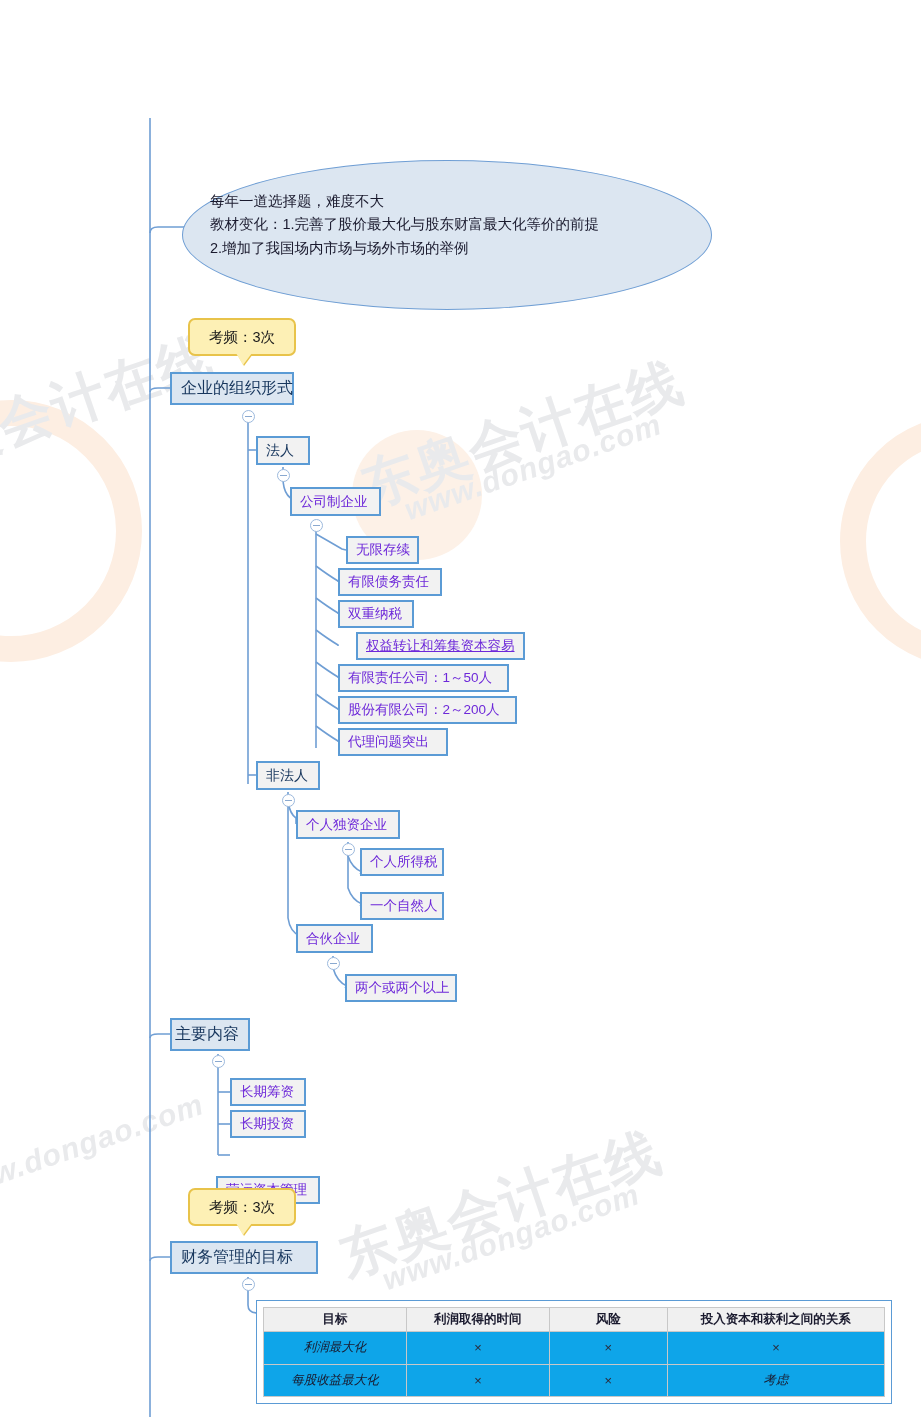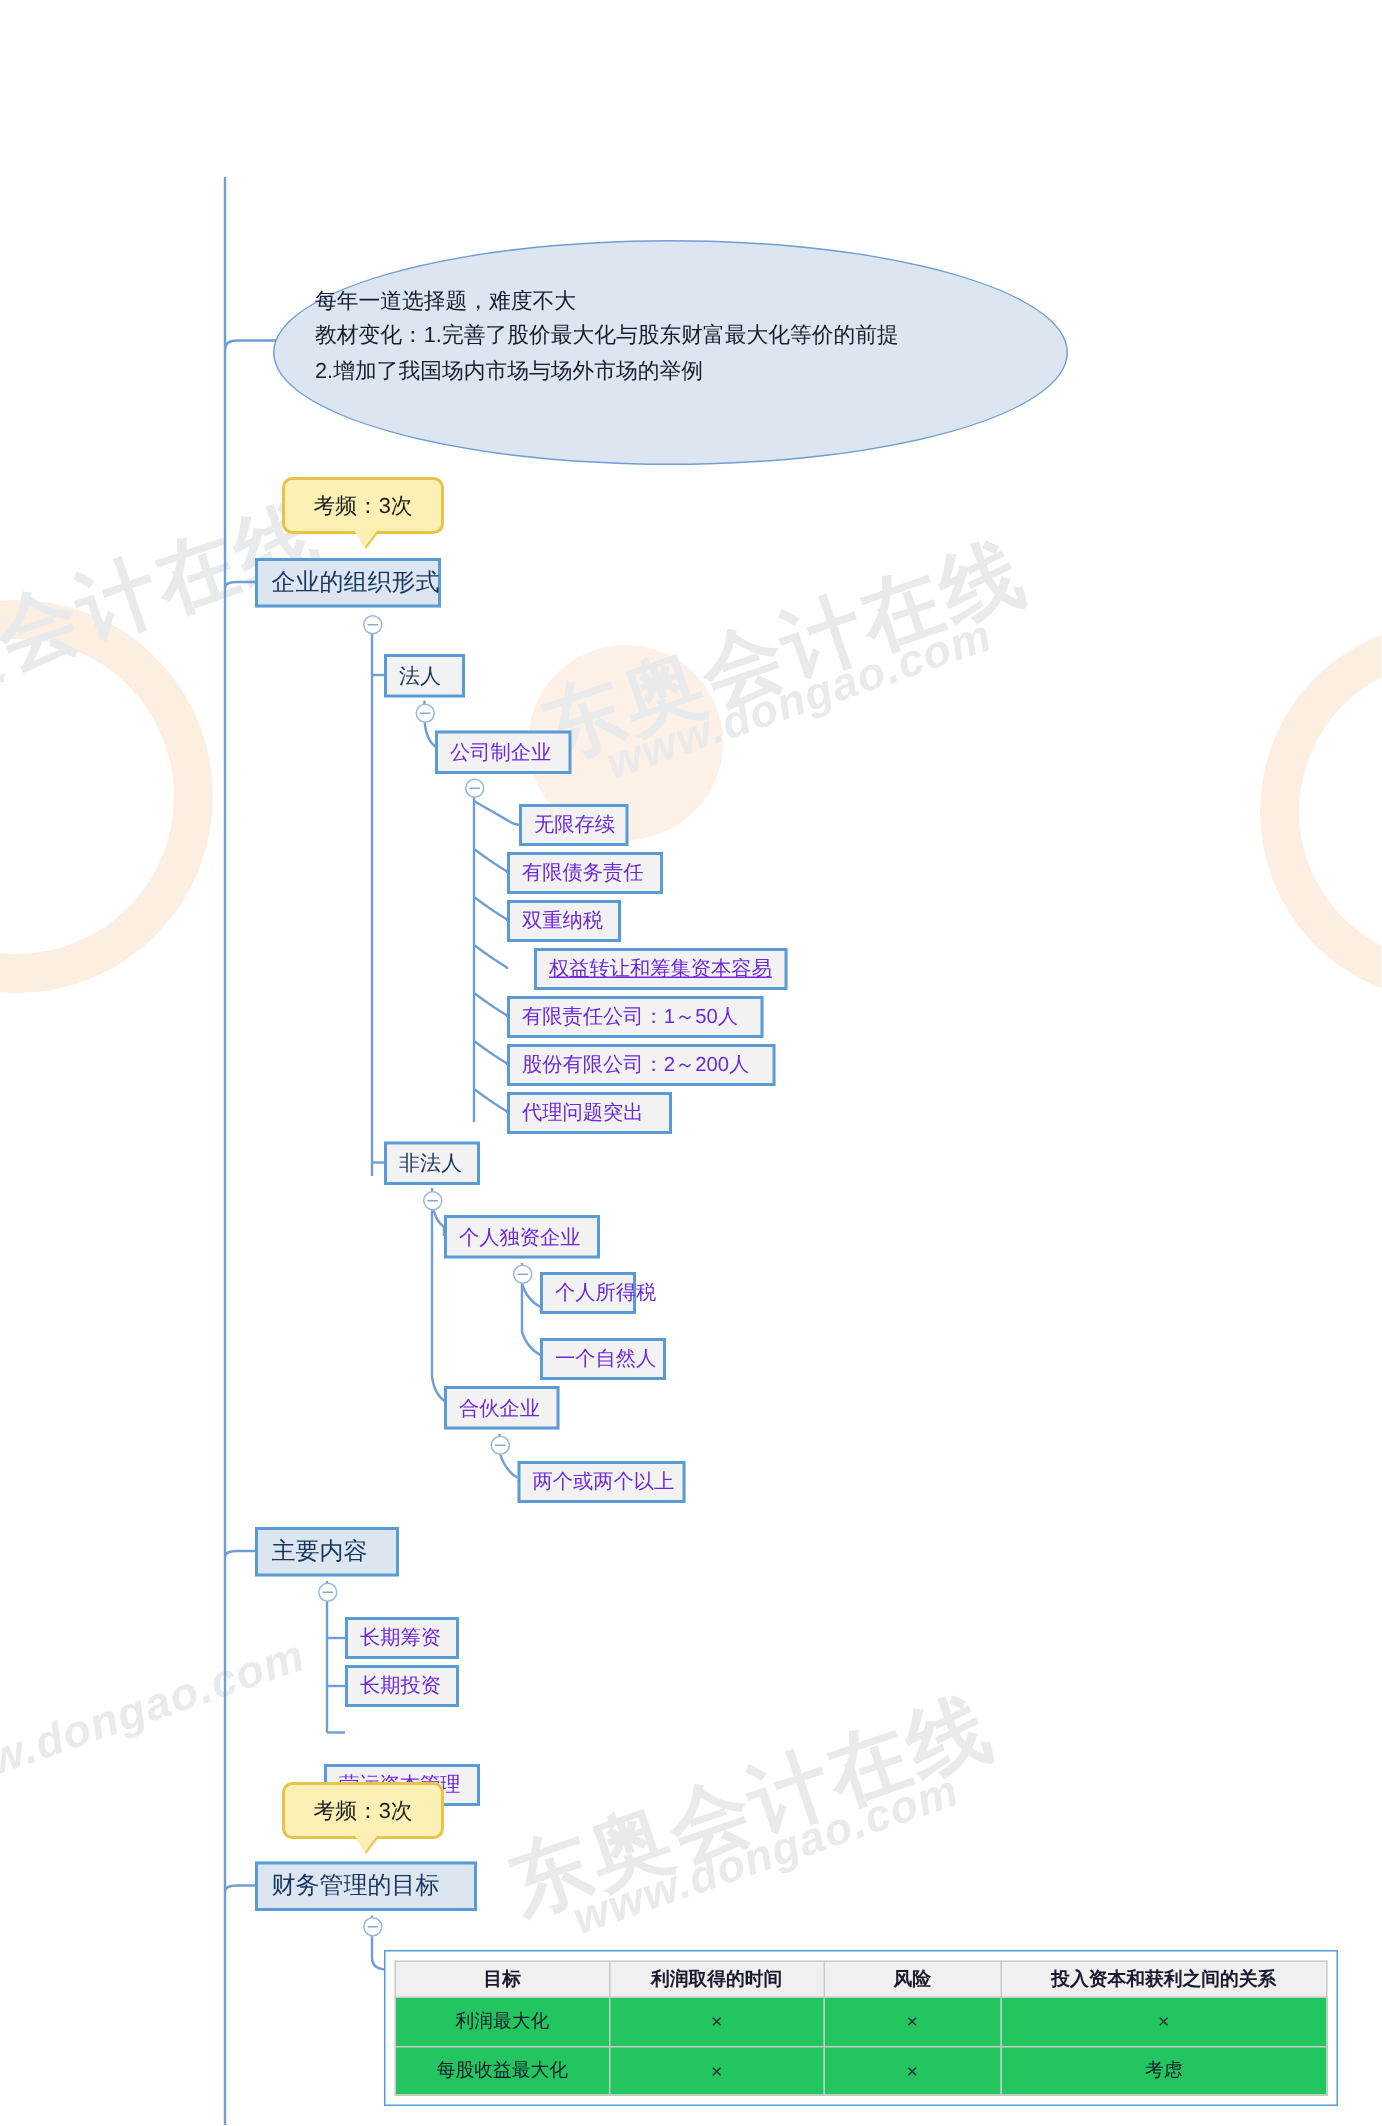--- a/index.html
+++ b/index.html
@@ -170,21 +170,21 @@
     border:1px solid #c8c8c8;
     text-align:center;
     padding:3px 4px;
     font-weight:normal;
   }
   table.goals thead th{
     background:#f0f0f0;
     font-weight:bold;
     font-size:12.5px;
   }
-  table.goals tbody td{background:#22c55e;}
+  table.goals tbody td{background:#0ea5e9;font-style:italic;}
   .mark{font-family:"Liberation Sans",sans-serif;font-size:13px;color:#2a2a3a;}
 </style>
 </head>
 <body>
 
 <div id="stage">
 
   <div class="wm-layer">
     <div class="wm-ring" style="left:-120px;top:400px;width:210px;height:210px;"></div>
     <div class="wm-ring" style="left:840px;top:415px;width:200px;height:200px;"></div>
@@ -298,37 +298,37 @@
   <div class="node node-l2" style="left:256px;top:761px;width:64px;height:29px;">
     <span>非法人</span>
   </div>
   <div class="toggle" style="left:282px;top:794px;"></div>
 
   <div class="node node-l3" style="left:296px;top:810px;width:104px;height:29px;">
     <span>个人独资企业</span>
   </div>
   <div class="toggle" style="left:342px;top:843px;"></div>
 
-  <div class="node node-l3" style="left:360px;top:848px;width:64px;height:28px;">
+  <div class="node node-l3" style="left:360px;top:848px;width:84px;height:28px;">
     <span>个人所得税</span>
   </div>
   <div class="node node-l3" style="left:360px;top:892px;width:84px;height:28px;">
     <span>一个自然人</span>
   </div>
 
   <div class="node node-l3" style="left:296px;top:924px;width:77px;height:29px;">
     <span>合伙企业</span>
   </div>
   <div class="toggle" style="left:327px;top:957px;"></div>
 
   <div class="node node-l3" style="left:345px;top:974px;width:112px;height:28px;">
     <span>两个或两个以上</span>
   </div>
 
-  <div class="node node-l1" style="left:170px;top:1018px;width:96px;height:33px;">
+  <div class="node node-l1" style="left:170px;top:1018px;width:80px;height:33px;justify-content:flex-end;">
     <span>主要内容</span>
   </div>
   <div class="toggle" style="left:212px;top:1055px;"></div>
 
   <div class="node node-l3" style="left:230px;top:1078px;width:76px;height:28px;">
     <span>长期筹资</span>
   </div>
   <div class="node node-l3" style="left:230px;top:1110px;width:76px;height:28px;">
     <span>长期投资</span>
   </div>

